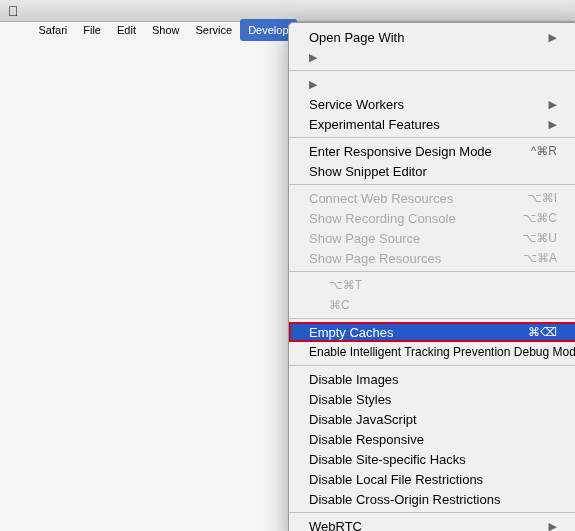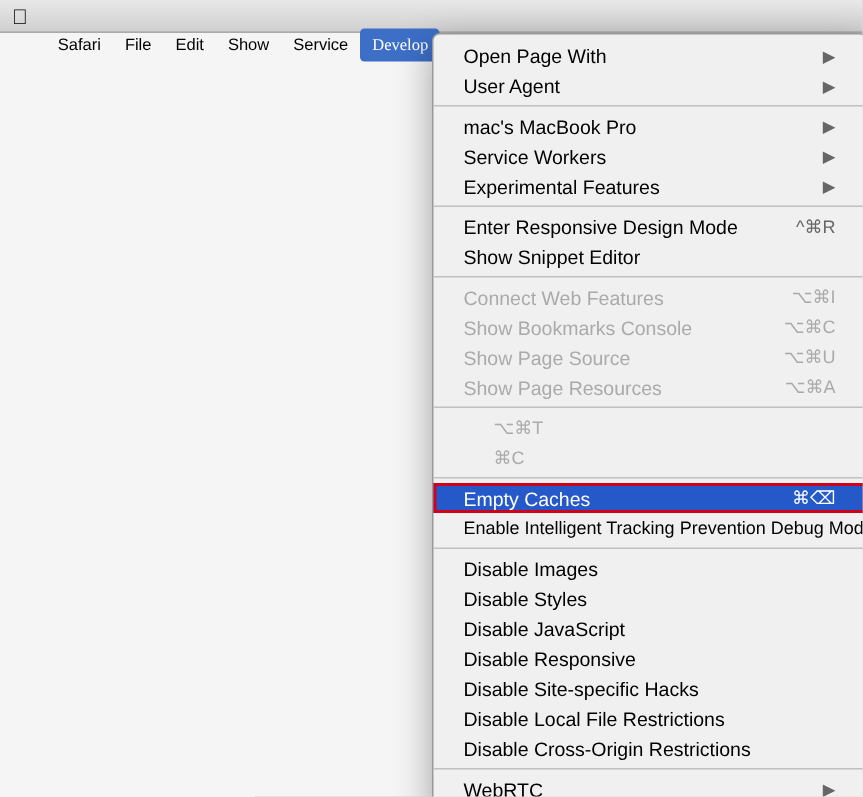--- a/index.html
+++ b/index.html
@@ -37,21 +37,20 @@
       align-items: center;
       color: #000;
       font-size: 11px;
       cursor: default;
       margin-top: 39px;
     }
     .menubar-item.active {
       background: #3d6fc7;
       color: #fff;
       border-radius: 3px;
-      font-family: Liberation Serif, serif;
     }
 
     
     .dropdown-menu {
       position: absolute;
       top: 22px;
       left: 288px;
       width: 290px;
       background: #f0f0f0;
       border: 1px solid #999;
@@ -136,27 +135,25 @@
   <div class="menubar-item">Help</div>
 </div>
 
 <div class="dropdown-menu">
 
   <div class="menu-item">
     <span class="label">Open Page With</span>
     <span class="arrow">▶</span>
   </div>
   <div class="menu-item">
-    <span class="label">User Agent</span>
-    <span class="arrow">▶</span>
-  </div>
-  <div class="menu-separator"></div>
-
-  <div class="menu-item">
-    <span class="label">mac's MacBook Pro</span>
+    <span class="arrow">▶</span>
+  </div>
+  <div class="menu-separator"></div>
+
+  <div class="menu-item">
     <span class="arrow">▶</span>
   </div>
   <div class="menu-item">
     <span class="label">Service Workers</span>
     <span class="arrow">▶</span>
   </div>
   <div class="menu-item">
     <span class="label">Experimental Features</span>
     <span class="arrow">▶</span>
   </div>
@@ -165,25 +162,25 @@
   <div class="menu-item">
     <span class="label">Enter Responsive Design Mode</span>
     <span class="shortcut">^⌘R</span>
   </div>
   <div class="menu-item">
     <span class="label">Show Snippet Editor</span>
   </div>
   <div class="menu-separator"></div>
 
   <div class="menu-item disabled">
-    <span class="label">Connect Web Features</span>
+    <span class="label">Connect Web Resources</span>
     <span class="shortcut">⌥⌘I</span>
   </div>
   <div class="menu-item disabled">
-    <span class="label">Show Bookmarks Console</span>
+    <span class="label">Show Recording Console</span>
     <span class="shortcut">⌥⌘C</span>
   </div>
   <div class="menu-item disabled">
     <span class="label">Show Page Source</span>
     <span class="shortcut">⌥⌘U</span>
   </div>
   <div class="menu-item disabled">
     <span class="label">Show Page Resources</span>
     <span class="shortcut">⌥⌘A</span>
   </div>

